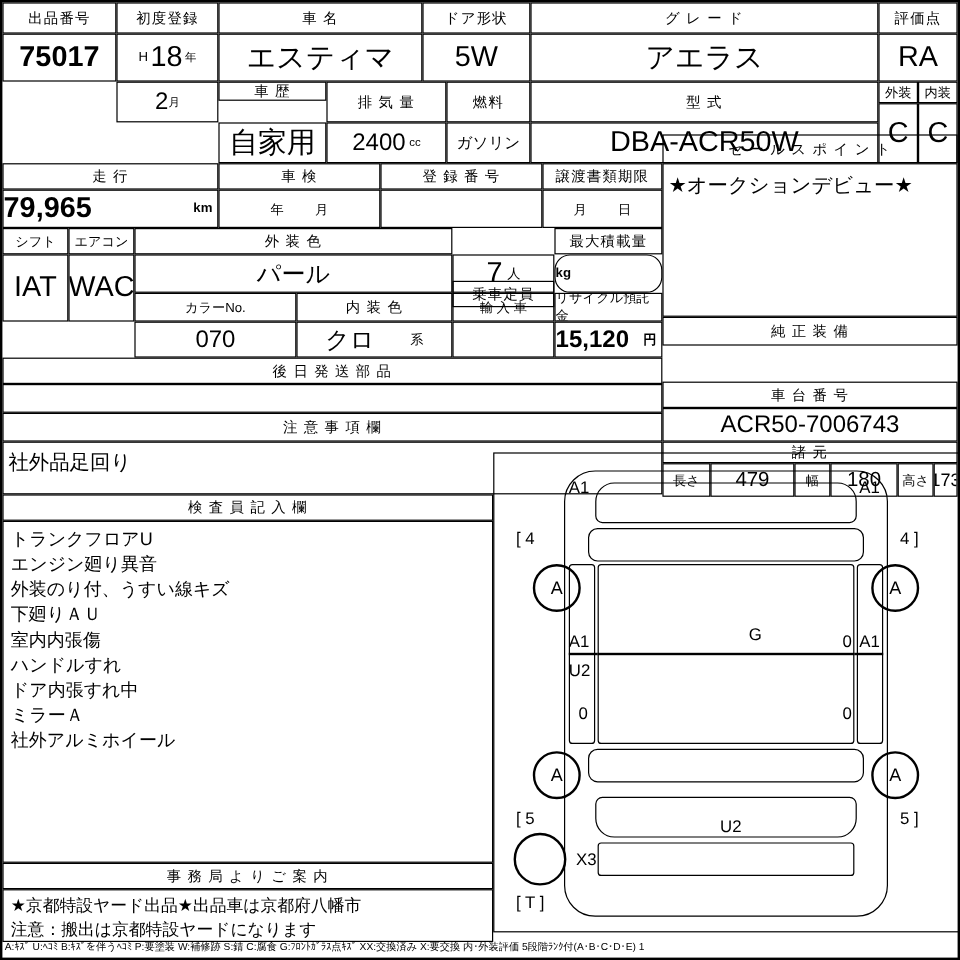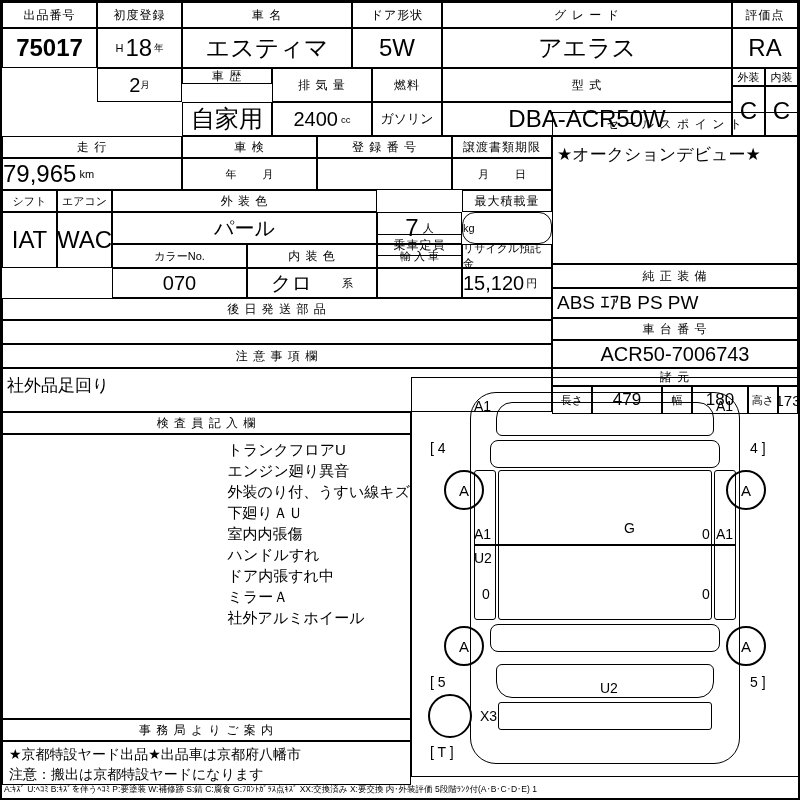--- a/index.html
+++ b/index.html
@@ -11,21 +11,21 @@
     -webkit-font-smoothing:none;
   }
   .sheet{position:relative;width:800px;height:800px;box-sizing:border-box;border:2px solid #000;}
   .cell{position:absolute;box-sizing:border-box;border:1px solid #000;display:flex;align-items:center;justify-content:center;overflow:hidden;}
   .lbl{font-size:12px;letter-spacing:1px;}
   .val{font-size:20px;}
   .val-l{font-size:24px;}
   .small{font-size:11px;}
   .tiny{font-size:9.5px;}
   .left{justify-content:flex-start;padding-left:4px;}
-  .right{justify-content:flex-start;padding-right:4px;}
+  .right{justify-content:space-between;padding-right:4px;font-weight:bold;}
   .bold{font-weight:bold;}
   .notes{display:block;font-size:15px;line-height:21px;padding:4px 0 0 6px;text-align:left;}
   .notes div{white-space:nowrap;}
   .diagram{position:absolute;left:409px;top:375px;width:389px;height:400px;box-sizing:border-box;border:1px solid #000;}
   .dg{position:absolute;box-sizing:border-box;}
   .dgline{background:#000;}
   .circ{position:absolute;border:2px solid #000;border-radius:50%;display:flex;align-items:center;justify-content:center;font-size:15px;box-sizing:border-box;}
   .rr{position:absolute;border:1.5px solid #000;box-sizing:border-box;border-radius:3px;}
   .dtxt{position:absolute;font-size:14px;white-space:nowrap;}
   .footline{position:absolute;left:0;bottom:0;width:800px;height:16px;font-size:8.5px;display:flex;align-items:center;padding-left:2px;box-sizing:border-box;}
@@ -96,21 +96,20 @@
   <div class="cell lbl" style="left:450px;top:134px;width:100px;height:22px;">譲渡書類期限</div>
   <div class="cell" style="left:450px;top:156px;width:100px;height:32px;">
     <span class="small" style="margin-right:26px">月</span>
     <span class="small">日</span>
   </div>
 
   <div class="cell lbl" style="left:550px;top:110px;width:246px;height:24px;">セ ー ル ス ポ イ ン ト</div>
   <div class="cell left val" style="left:550px;top:134px;width:246px;height:128px;align-items:flex-start;padding-top:6px;font-size:17px;">★オークションデビュー★</div>
 
   <div class="cell lbl" style="left:550px;top:262px;width:246px;height:24px;">純 正 装 備</div>
-  <div class="cell left" style="left:550px;top:286px;width:246px;height:30px;font-size:19px;">ABS ｴｱB PS PW</div>
 
   <div class="cell lbl" style="left:550px;top:316px;width:246px;height:22px;">車 台 番 号</div>
   <div class="cell" style="left:550px;top:338px;width:246px;height:28px;font-size:20px;">ACR50-7006743</div>
   <div class="cell lbl" style="left:550px;top:366px;width:246px;height:18px;">諸 元</div>
   <div class="cell small" style="left:550px;top:384px;width:40px;height:28px;">長さ</div>
   <div class="cell" style="left:590px;top:384px;width:70px;height:28px;font-size:17px;">479</div>
   <div class="cell small" style="left:660px;top:384px;width:30px;height:28px;">幅</div>
   <div class="cell" style="left:690px;top:384px;width:56px;height:28px;font-size:17px;">180</div>
   <div class="cell small" style="left:746px;top:384px;width:30px;height:28px;">高さ</div>
   <div class="cell" style="left:776px;top:384px;width:20px;height:28px;font-size:15px;">173</div>
@@ -148,21 +147,21 @@
     <span class="small" style="margin-left:2px">円</span>
   </div>
 
   <div class="cell lbl" style="left:0;top:296px;width:550px;height:22px;">後 日 発 送 部 品</div>
   <div class="cell" style="left:0;top:318px;width:550px;height:24px;"></div>
 
   <div class="cell lbl" style="left:0;top:342px;width:550px;height:24px;">注 意 事 項 欄</div>
   <div class="cell left" style="left:0;top:366px;width:550px;height:44px;align-items:flex-start;padding-top:5px;font-size:17px;">社外品足回り</div>
 
   <div class="cell lbl" style="left:0;top:410px;width:409px;height:22px;">検 査 員 記 入 欄</div>
-  <div class="cell" style="left:0;top:432px;width:409px;height:285px;align-items:flex-start;justify-content:flex-end;">
+  <div class="cell" style="left:0;top:432px;width:409px;height:285px;align-items:flex-start;justify-content:flex-start;">
     <div class="notes">
       <div>トランクフロアU</div>
       <div>エンジン廻り異音</div>
       <div>外装のり付、うすい線キズ</div>
       <div>下廻りＡＵ</div>
       <div>室内内張傷</div>
       <div>ハンドルすれ</div>
       <div>ドア内張すれ中</div>
       <div>ミラーＡ</div>
       <div>社外アルミホイール</div>

